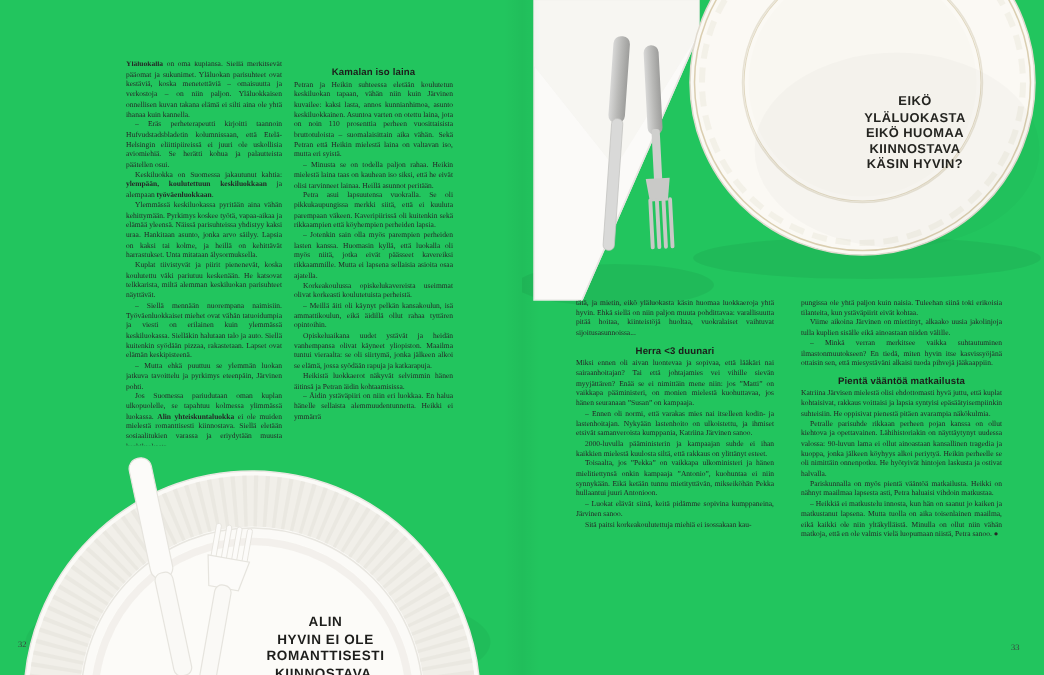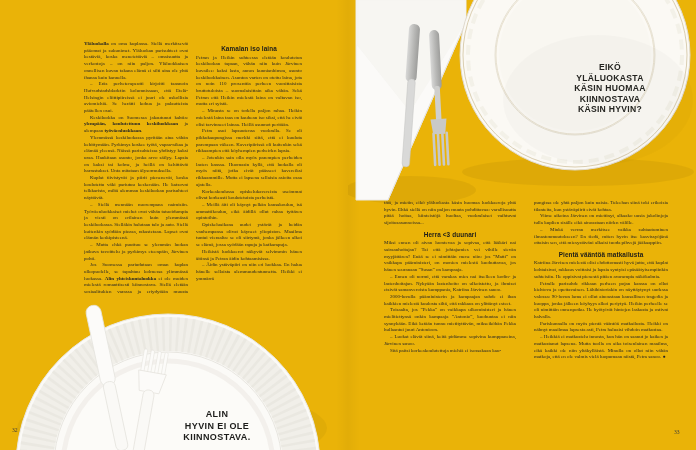--- a/index.html
+++ b/index.html
@@ -1,17 +1,17 @@
 <!DOCTYPE html>
 <html><head>
 <meta charset="utf-8">
 <style>
   html,body{margin:0;padding:0;}
   body{width:696px;height:450px;background:#fdfdfb;font-family:"Liberation Serif",serif;}
-  .spread{position:relative;width:696px;height:450px;background:#eab308;overflow:hidden;}
+  .spread{position:relative;width:696px;height:450px;background:#22c55e;overflow:hidden;}
   .fold{position:absolute;left:336px;top:0;width:24px;height:450px;
         background:linear-gradient(to right,rgba(0,0,0,0) 0%,rgba(0,0,0,0.035) 50%,rgba(0,0,0,0) 100%);}
   .col{position:absolute;overflow:hidden;color:#262626;}
   .col p{margin:0;font-size:5px;line-height:6.7px;text-align:justify;text-indent:6px;}
   .col p.ni{text-indent:0;}
   .col p .b{font-weight:bold;}
   .col h3{margin:4px 0 2px 0;font-family:"Liberation Sans",sans-serif;font-weight:bold;
           font-size:6.4px;line-height:7.5px;text-align:center;color:#1c1c1a;letter-spacing:0.1px;}
   .photo{position:absolute;overflow:hidden;}
   .pullquote{position:absolute;font-family:"Liberation Sans",sans-serif;font-weight:bold;
@@ -84,28 +84,29 @@
       <circle cx="227" cy="55" r="80" fill="none" stroke="#e7e2d4" stroke-width="1"></circle>
       <circle cx="227" cy="55" r="76" fill="#f9f7f1"></circle>
       <circle cx="227" cy="55" r="79" fill="none" stroke="#d9cfb4" stroke-width="0.7" opacity="0.8"></circle>
       <ellipse cx="250" cy="100" rx="95" ry="65" fill="#000000" opacity="0.02"></ellipse>
     </svg>
   </div>
 
   <div class="pullquote pq-right">
       <div>EIKÖ</div>
       <div>YLÄLUOKASTA</div>
-      <div>KÄSIN HUOMAA</div>
+      <div>EIKÖ HUOMAA</div>
       <div>KIINNOSTAVA</div>
       <div>KÄSIN HYVIN?</div>
     </div>
 
   <div class="pullquote pq-left">
       <div>ALIN</div>
       <div>HYVIN EI OLE</div>
+      <div>ROMANTTISESTI</div>
       <div>KIINNOSTAVA.</div>
     </div>
 
   <div class="col" style="left:84px;top:41px;width:104px;height:256px;">
       <p class="ni"><span class="b">Yläluokalla</span><span> on oma kuplansa. Siellä merkitsevät pääomat ja sukunimet. Yläluokan parisuhteet ovat kestäviä, koska menetettäviä – omaisuutta ja verkostoja – on niin paljon. Yläluokkaisen onnellisen kuvan takana elämä ei silti aina ole yhtä ihanaa kuin kannella.</span></p>
       <p><span>– Eräs perheterapeutti kirjoitti taannoin Hufvudstadsbladetin kolumnissaan, että Etelä-Helsingin eliittipiireissä ei juuri ole uskollisia aviomiehiä. Se herätti kohua ja palautteista päätellen osui.</span></p>
       <p><span>Keskiluokka on Suomessa jakautunut kahtia: </span><span class="b">ylempään, koulutettuun keskiluokkaan</span><span> ja alempaan </span><span class="b">työväenluokkaan</span><span>.</span></p>
       <p><span>Ylemmässä keskiluokassa pyritään aina vähän kehittymään. Pyrkimys koskee työtä, vapaa-aikaa ja elämää yleensä. Näissä parisuhteissa yhdistyy kaksi uraa. Hankitaan asunto, jonka arvo säilyy. Lapsia on kaksi tai kolme, ja heillä on kehittävät harrastukset. Unta mitataan älysormuksella.</span></p>
       <p><span>Kuplat tiivistyvät ja piirit pienenevät, koska koulutettu väki pariutuu keskenään. He katsovat telkkarista, miltä alemman keskiluokan parisuhteet näyttävät.</span></p>
       <p><span>– Siellä mennään nuorempana naimisiin. Työväenluokkaiset miehet ovat vähän tatuoidumpia ja viesti on erilainen kuin ylemmässä keskiluokassa. Sielläkin halutaan talo ja auto. Siellä kuitenkin syödään pizzaa, rakastetaan. Lapset ovat elämän keskipisteenä.</span></p>

